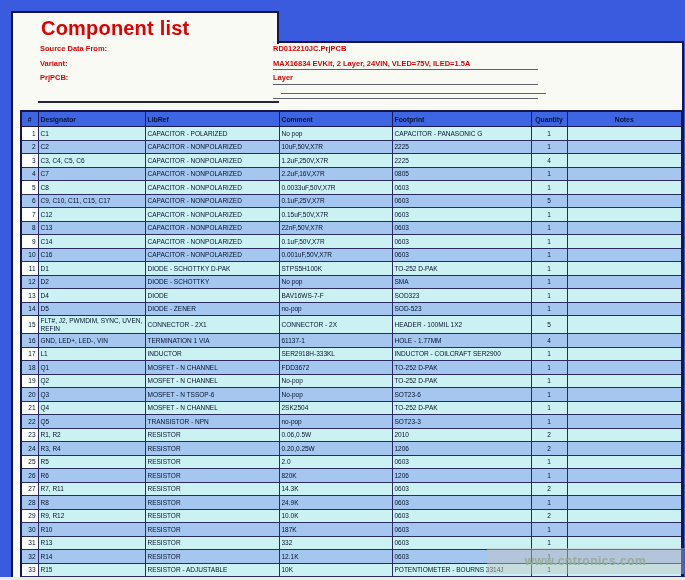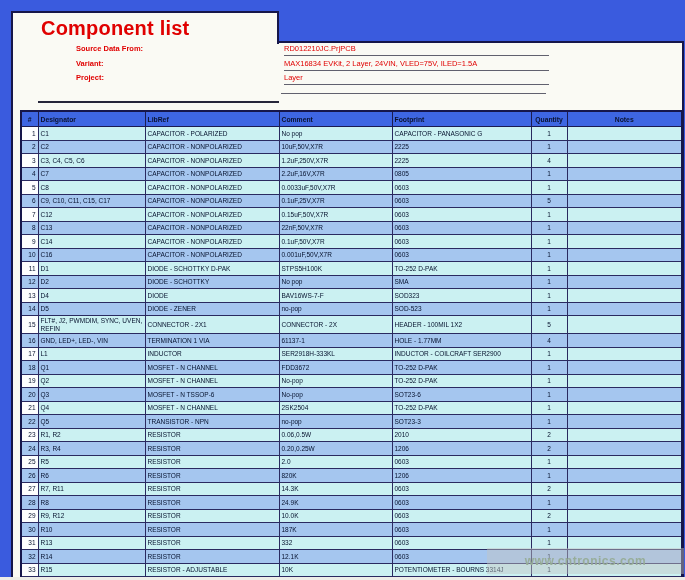--- a/index.html
+++ b/index.html
@@ -15,25 +15,25 @@
   .tab{
     position:absolute;left:11px;top:11px;width:268px;height:33px;
     box-sizing:border-box;background:#FAFAF4;
     border:2px solid #16164A;border-bottom:none;z-index:3;
   }
   .title{
     margin:4px 0 17px 28px;font-size:20px;font-weight:bold;color:#E00000;
     letter-spacing:0.2px;white-space:nowrap;
   }
   .meta-label{
-    position:absolute;left:40px;color:#E00000;font-weight:bold;font-size:7.5px;z-index:4;margin-left:36px;
+    position:absolute;left:40px;color:#E00000;font-weight:bold;font-size:7.5px;z-index:4;
   }
   .meta-value{
-    position:absolute;left:284px;width:265px;color:#E00000;font-weight:normal;font-size:7.5px;
-    border-bottom:1.5px solid #61616E;padding-bottom:2px;z-index:4;white-space:nowrap;
+    position:absolute;left:273px;width:265px;color:#E00000;font-weight:bold;font-size:7.5px;
+    border-bottom:1.5px solid #61616E;padding-bottom:16px;z-index:4;white-space:nowrap;
   }
   .rule-extra{position:absolute;left:281px;top:92.5px;width:265px;border-top:1.5px solid #61616E;z-index:4;}
   .rule-left{position:absolute;left:38px;top:101px;width:241px;border-top:2px solid #26263A;z-index:4;}
   table.bom{
     position:absolute;left:20px;top:110px;width:661px;z-index:5;
     border-collapse:collapse;table-layout:fixed;
     border:2px solid #16164A;
   }
   table.bom th{
     background:#3E66E2;color:#0A1230;font-size:6.8px;font-weight:bold;
@@ -72,21 +72,21 @@
 <div class="tab">
   <div class="title">Component list</div>
 </div>
 
 <div class="meta-label" style="top:44px;">Source Data From:</div>
 <div class="meta-value" style="top:44px;">RD012210JC.PrjPCB</div>
 
 <div class="meta-label" style="top:58.5px;">Variant:</div>
 <div class="meta-value" style="top:58.5px;">MAX16834 EVKit, 2 Layer, 24VIN, VLED=75V, ILED=1.5A</div>
 
-<div class="meta-label" style="top:73px;">Project:</div>
+<div class="meta-label" style="top:73px;">PrjPCB:</div>
 <div class="meta-value" style="top:73px;">Layer</div>
 
 <div class="rule-extra"></div>
 <div class="rule-left"></div>
 
 <table class="bom">
   <colgroup>
     <col class="col-w-num">
       <col class="col-w-designator">
       <col class="col-w-libref">

